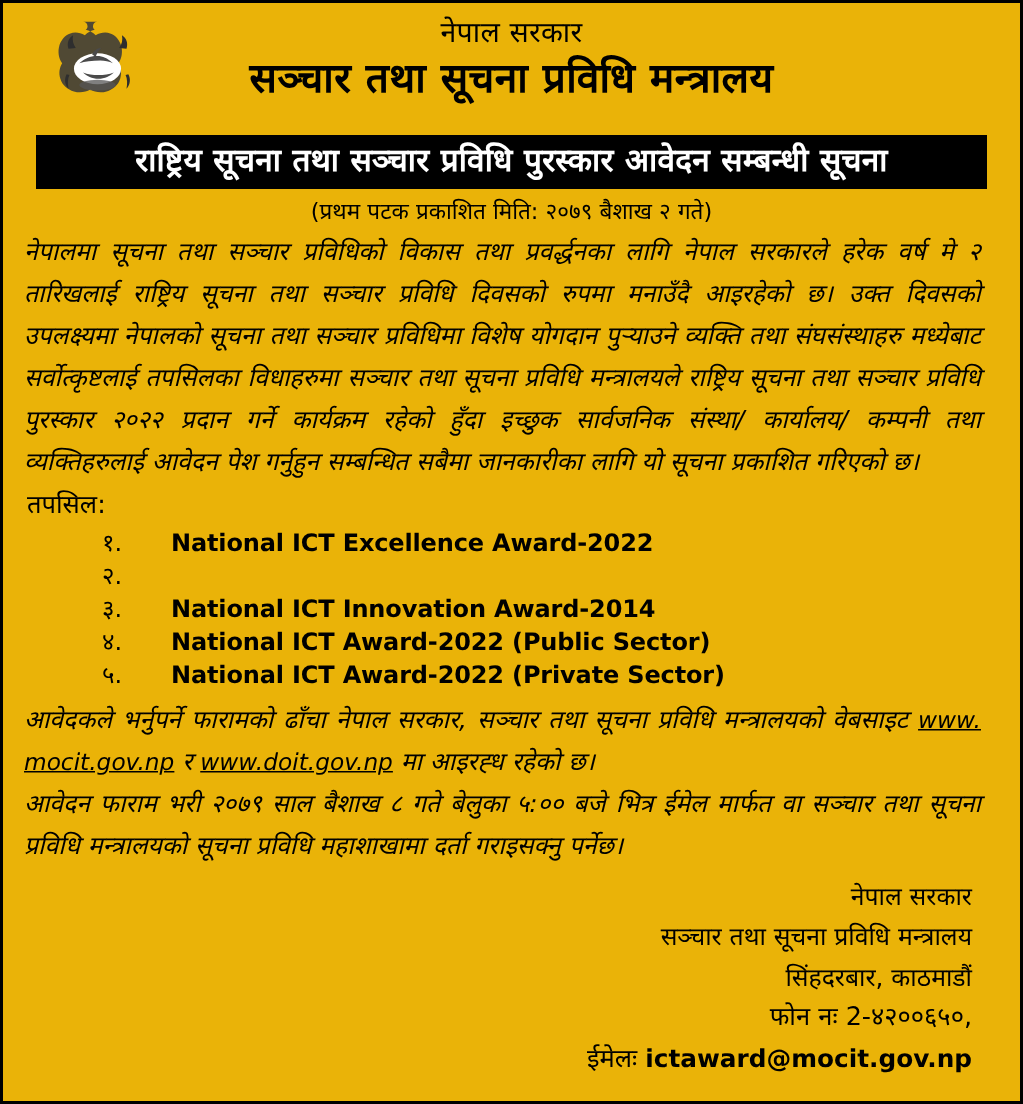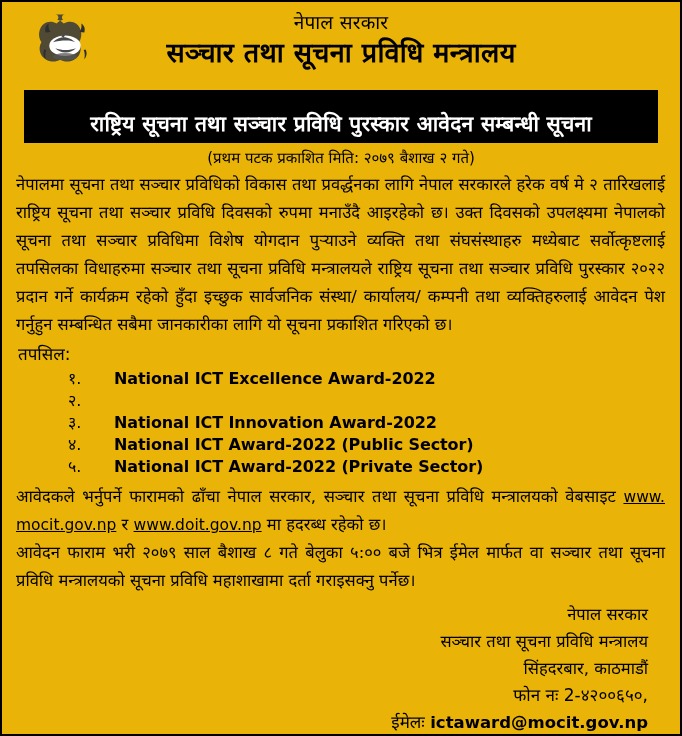--- a/index.html
+++ b/index.html
@@ -56,21 +56,21 @@
     font-weight: 700;
     letter-spacing: 0.3px;
   }
 
   
   .banner {
     background: #000000;
     color: #ffffff;
     text-align: center;
     margin: 2px 8px 0 8px;
-    padding: 21px 0 6px 0;
+    padding: 4px 0 6px 0;
     font-family: "DejaVu Sans", sans-serif;
     font-size: 21px;
     line-height: 26px;
     font-weight: 700;
     letter-spacing: 0.2px;
   }
 
   .pubdate {
     text-align: center;
     font-family: "DejaVu Sans", sans-serif;
@@ -82,21 +82,21 @@
 
   
   .body-text {
     font-family: "DejaVu Sans", sans-serif;
     font-size: 16.5px;
     line-height: 28px;
     text-align: justify;
     text-justify: inter-word;
     margin: 0 2px;
   }
-  .para { margin: 0 1px 0 0; }
+  .para { margin: 0 12px 0 0; font-style: italic; }
 
   .tapsil {
     font-family: "DejaVu Sans", sans-serif;
     font-size: 17px;
     line-height: 26px;
     margin: 2px 0 2px 2px;
   }
 
   
   .awards {
@@ -199,38 +199,38 @@
     <div class="awards">
       <div class="award-item">
         <span class="award-num">१.</span>
         <span class="award-label">National ICT Excellence Award-2022</span>
       </div>
       <div class="award-item">
         <span class="award-num">२.</span>
       </div>
       <div class="award-item">
         <span class="award-num">३.</span>
-        <span class="award-label">National ICT Innovation Award-2022</span>
+        <span class="award-label">National ICT Innovation Award-2014</span>
       </div>
       <div class="award-item">
         <span class="award-num">४.</span>
         <span class="award-label">National ICT Award-2022 (Public Sector)</span>
       </div>
       <div class="award-item">
         <span class="award-num">५.</span>
         <span class="award-label">National ICT Award-2022 (Private Sector)</span>
       </div>
     </div>
 
     <div class="body-text para">
       <span>आवेदकले भर्नुपर्ने फारामको ढाँचा नेपाल सरकार, सञ्चार तथा सूचना प्रविधि मन्त्रालयको वेबसाइट</span>
       <span class="url">www. mocit.gov.np</span>
       <span class="sep-r">र</span>
       <span class="url">www.doit.gov.np</span>
-      <span>मा हदरब्ध रहेको छ।</span>
+      <span>मा आइरह्ध रहेको छ।</span>
     </div>
 
     <div class="body-text para">आवेदन फाराम भरी २०७९ साल बैशाख ८ गते बेलुका ५:०० बजे भित्र ईमेल मार्फत वा सञ्चार तथा सूचना प्रविधि मन्त्रालयको सूचना प्रविधि महाशाखामा दर्ता गराइसक्नु पर्नेछ।</div>
 
     <div class="signature">
       <div>नेपाल सरकार</div>
       <div>सञ्चार तथा सूचना प्रविधि मन्त्रालय</div>
       <div>सिंहदरबार, काठमाडौं</div>
       <div class="sig-phone">
         <span>फोन नः</span>

